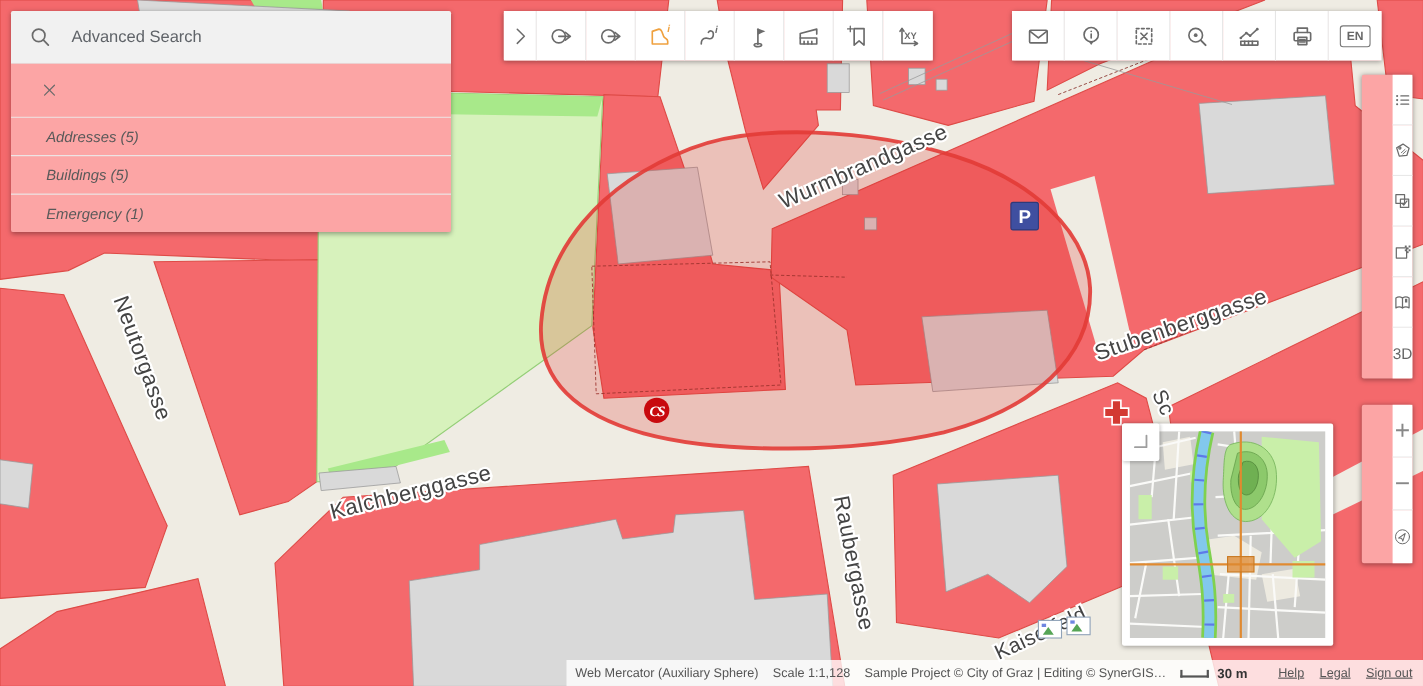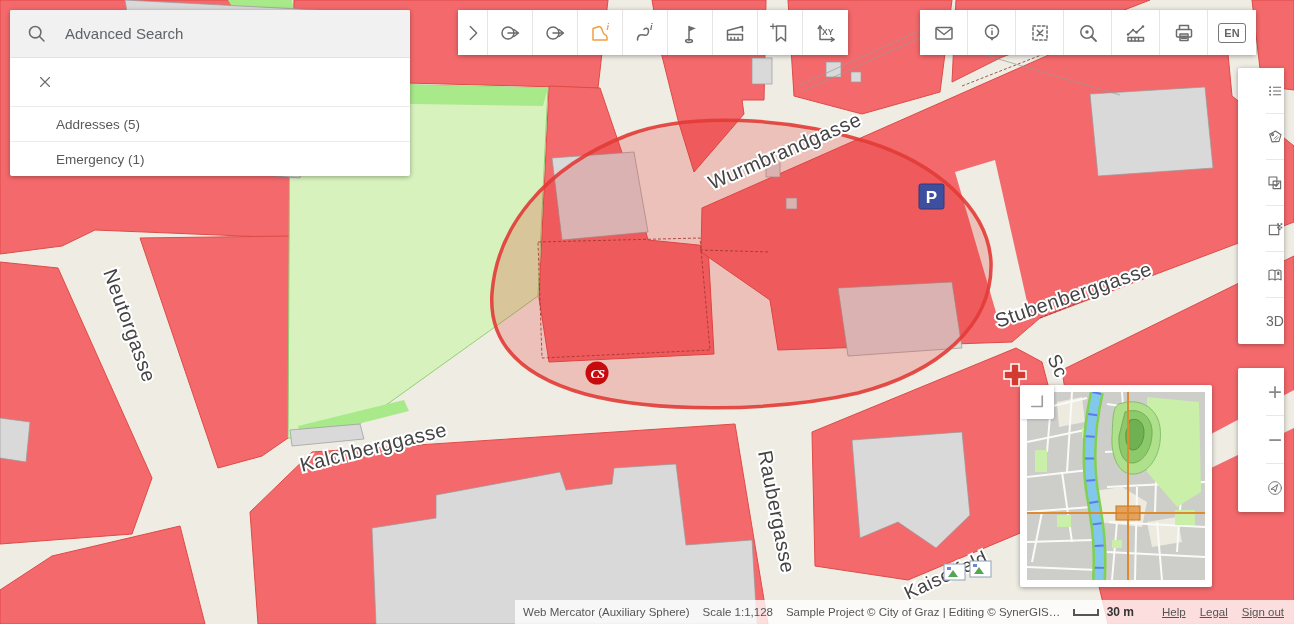--- a/index.html
+++ b/index.html
@@ -1,29 +1,29 @@
 <!DOCTYPE html>
 <html><head>
 <meta charset="utf-8">
 <style>
   * { margin:0; padding:0; box-sizing:border-box; }
   html,body { width:1294px; height:624px; overflow:hidden; font-family:"Liberation Sans",sans-serif; }
   #stage { position:relative; width:1294px; height:624px; background:#EFECE3; overflow:hidden; }
   #mapsvg { position:absolute; left:0; top:0; z-index:0; }
 
-  .panel { background:#ffffff; border-radius:2px; box-shadow:0 1px 5px rgba(0,0,0,.35); }
+  .panel { background:#fca5a5; border-radius:2px; box-shadow:0 1px 5px rgba(0,0,0,.35); }
 
   
   #search-panel { position:absolute; left:10px; top:10px; width:400px; z-index:6; }
   #search-header { height:48px; background:#F1F1F1; border-bottom:1px solid #E2E2E2; display:flex; align-items:center; padding:0 16px; border-radius:2px 2px 0 0; }
   #search-header svg { flex:0 0 auto; }
   #search-placeholder { margin-left:18px; font-size:15px; color:#5F6368; }
   #result-header { height:48px; display:flex; align-items:center; padding:0 14px 0 26px; }
   #result-title { font-size:14px; color:#555; flex:1; }
-  .result-row { height:35px; display:flex; align-items:center; padding-left:46px; font-size:13.5px; color:#595959; border-top:1px solid #ECECEC; cursor:pointer; }
+  .result-row { height:35px; display:flex; align-items:center; padding-left:32px; font-size:13.5px; color:#595959; border-top:1px solid #ECECEC; cursor:pointer;font-style:italic; }
   #search-panel .rows { border-radius:0 0 2px 2px; overflow:hidden; }
 
   
   .toolbar { position:absolute; top:10px; height:45px; display:flex; align-items:stretch; z-index:5; }
   #toolbar-main { left:458px; }
   #toolbar-secondary { left:888px;margin-left:32px; }
   .tbtn { width:45px; display:flex; align-items:center; justify-content:center; border-right:1px solid #E5E5E5; cursor:pointer; background:#fff; }
   .tbtn:last-child { border-right:none; }
   #toolbar-secondary .tbtn { width:48px; }
   .tbtn.narrow { width:30px; }
@@ -170,20 +170,21 @@
     <span id="search-placeholder">Advanced Search</span>
   </div>
   <div id="result-header">
     <svg width="18" height="18" viewBox="0 0 24 24" class="icon">
       <line x1="6" y1="6" x2="18" y2="18"></line>
           <line x1="18" y1="6" x2="6" y2="18"></line>
     </svg>
   </div>
   <div class="rows">
     <div class="result-row">Addresses (5)</div>
+    <div class="result-row">Buildings (5)</div>
     <div class="result-row">Emergency (1)</div>
   </div>
 </div>
 
 <div id="toolbar-main" class="toolbar panel">
   <div class="tbtn narrow">
     <svg width="22" height="22" viewBox="0 0 24 24" class="icon">
       <path d="M9,5 L16,12 L9,19"></path>
     </svg>
   </div>

